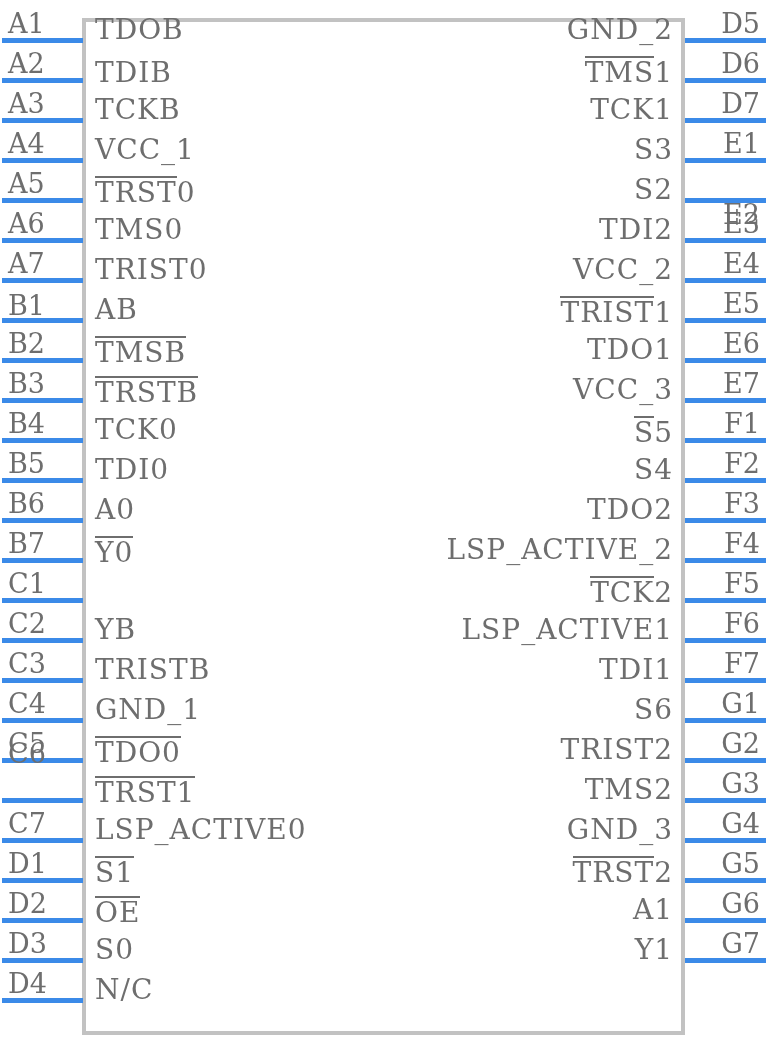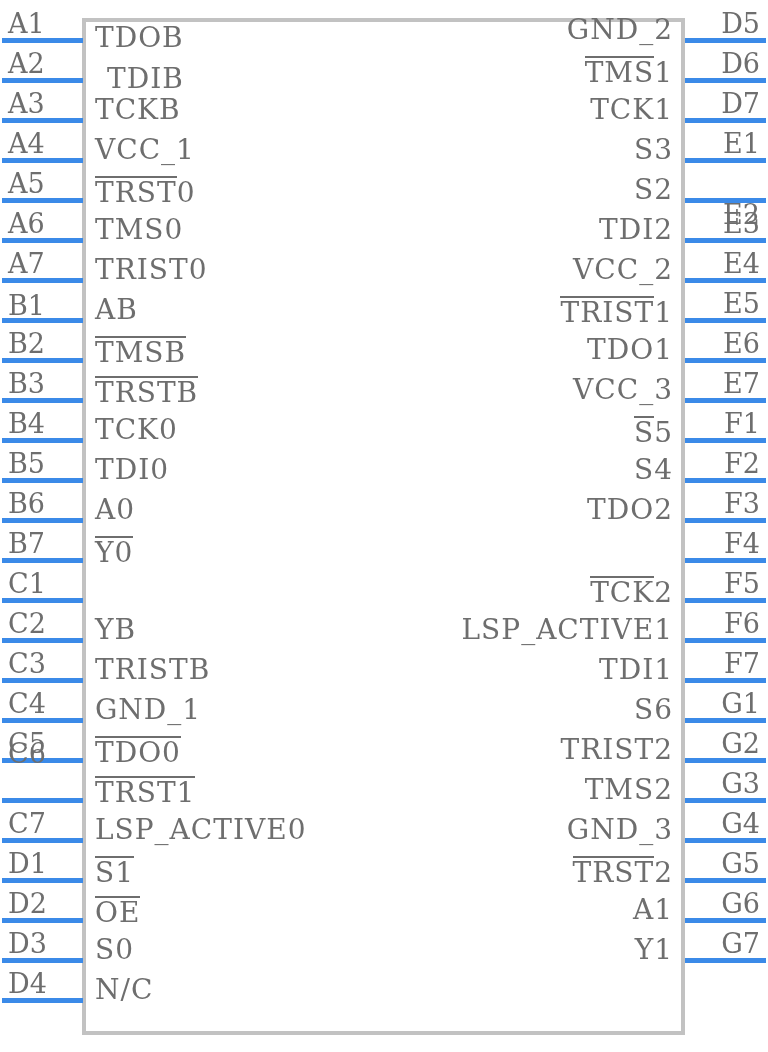--- a/index.html
+++ b/index.html
@@ -81,24 +81,24 @@
 
 <div id="symbol-root">
 
   <div id="package-body"></div>
 
   <div id="left-side"></div>
   <div id="right-side"></div>
 
 <div class="pin-lead left" style="top: 38px;"></div>
     <div class="pin-number left" style="top: 10px;">A1</div>
-    <div class="pin-name left" style="top: 24px;">TDOB</div>
+    <div class="pin-name left" style="top: 16px;">TDOB</div>
     <div class="pin-lead left" style="top: 78px;"></div>
     <div class="pin-number left" style="top: 50px;">A2</div>
-    <div class="pin-name left" style="top: 65px; margin-left: 12px;">TDIB</div>
+    <div class="pin-name left" style="top: 59px;">TDIB</div>
     <div class="pin-lead left" style="top: 118px;"></div>
     <div class="pin-number left" style="top: 90px;">A3</div>
     <div class="pin-name left" style="top: 96px;">TCKB</div>
     <div class="pin-lead left" style="top: 158px;"></div>
     <div class="pin-number left" style="top: 130px;">A4</div>
     <div class="pin-name left" style="top: 136px;">VCC_1</div>
     <div class="pin-lead left" style="top: 198px;"></div>
     <div class="pin-number left" style="top: 170px;">A5</div>
     <div class="pin-name left" style="top: 176px;"><span class="ovl">TRST</span><span>0</span></div>
     <div class="pin-lead left" style="top: 238px;"></div>
@@ -194,20 +194,21 @@
     <div class="pin-number right" style="top: 410px;">F1</div>
     <div class="pin-name right" style="top: 416px;"><span class="ovl">S</span><span>5</span></div>
     <div class="pin-lead right" style="top: 478px;"></div>
     <div class="pin-number right" style="top: 450px;">F2</div>
     <div class="pin-name right" style="top: 456px;">S4</div>
     <div class="pin-lead right" style="top: 518px;"></div>
     <div class="pin-number right" style="top: 490px;">F3</div>
     <div class="pin-name right" style="top: 496px;">TDO2</div>
     <div class="pin-lead right" style="top: 558px;"></div>
     <div class="pin-number right" style="top: 530px;">F4</div>
+    <div class="pin-name right" style="top: 536px;">LSP_ACTIVE_2</div>
     <div class="pin-lead right" style="top: 598px;"></div>
     <div class="pin-number right" style="top: 570px;">F5</div>
     <div class="pin-name right" style="top: 576px;"><span class="ovl">TCK</span><span>2</span></div>
     <div class="pin-lead right" style="top: 638px;"></div>
     <div class="pin-number right" style="top: 610px;">F6</div>
     <div class="pin-name right" style="top: 616px;">LSP_ACTIVE1</div>
     <div class="pin-lead right" style="top: 678px;"></div>
     <div class="pin-number right" style="top: 650px;">F7</div>
     <div class="pin-name right" style="top: 656px;">TDI1</div>
     <div class="pin-lead right" style="top: 718px;"></div>

